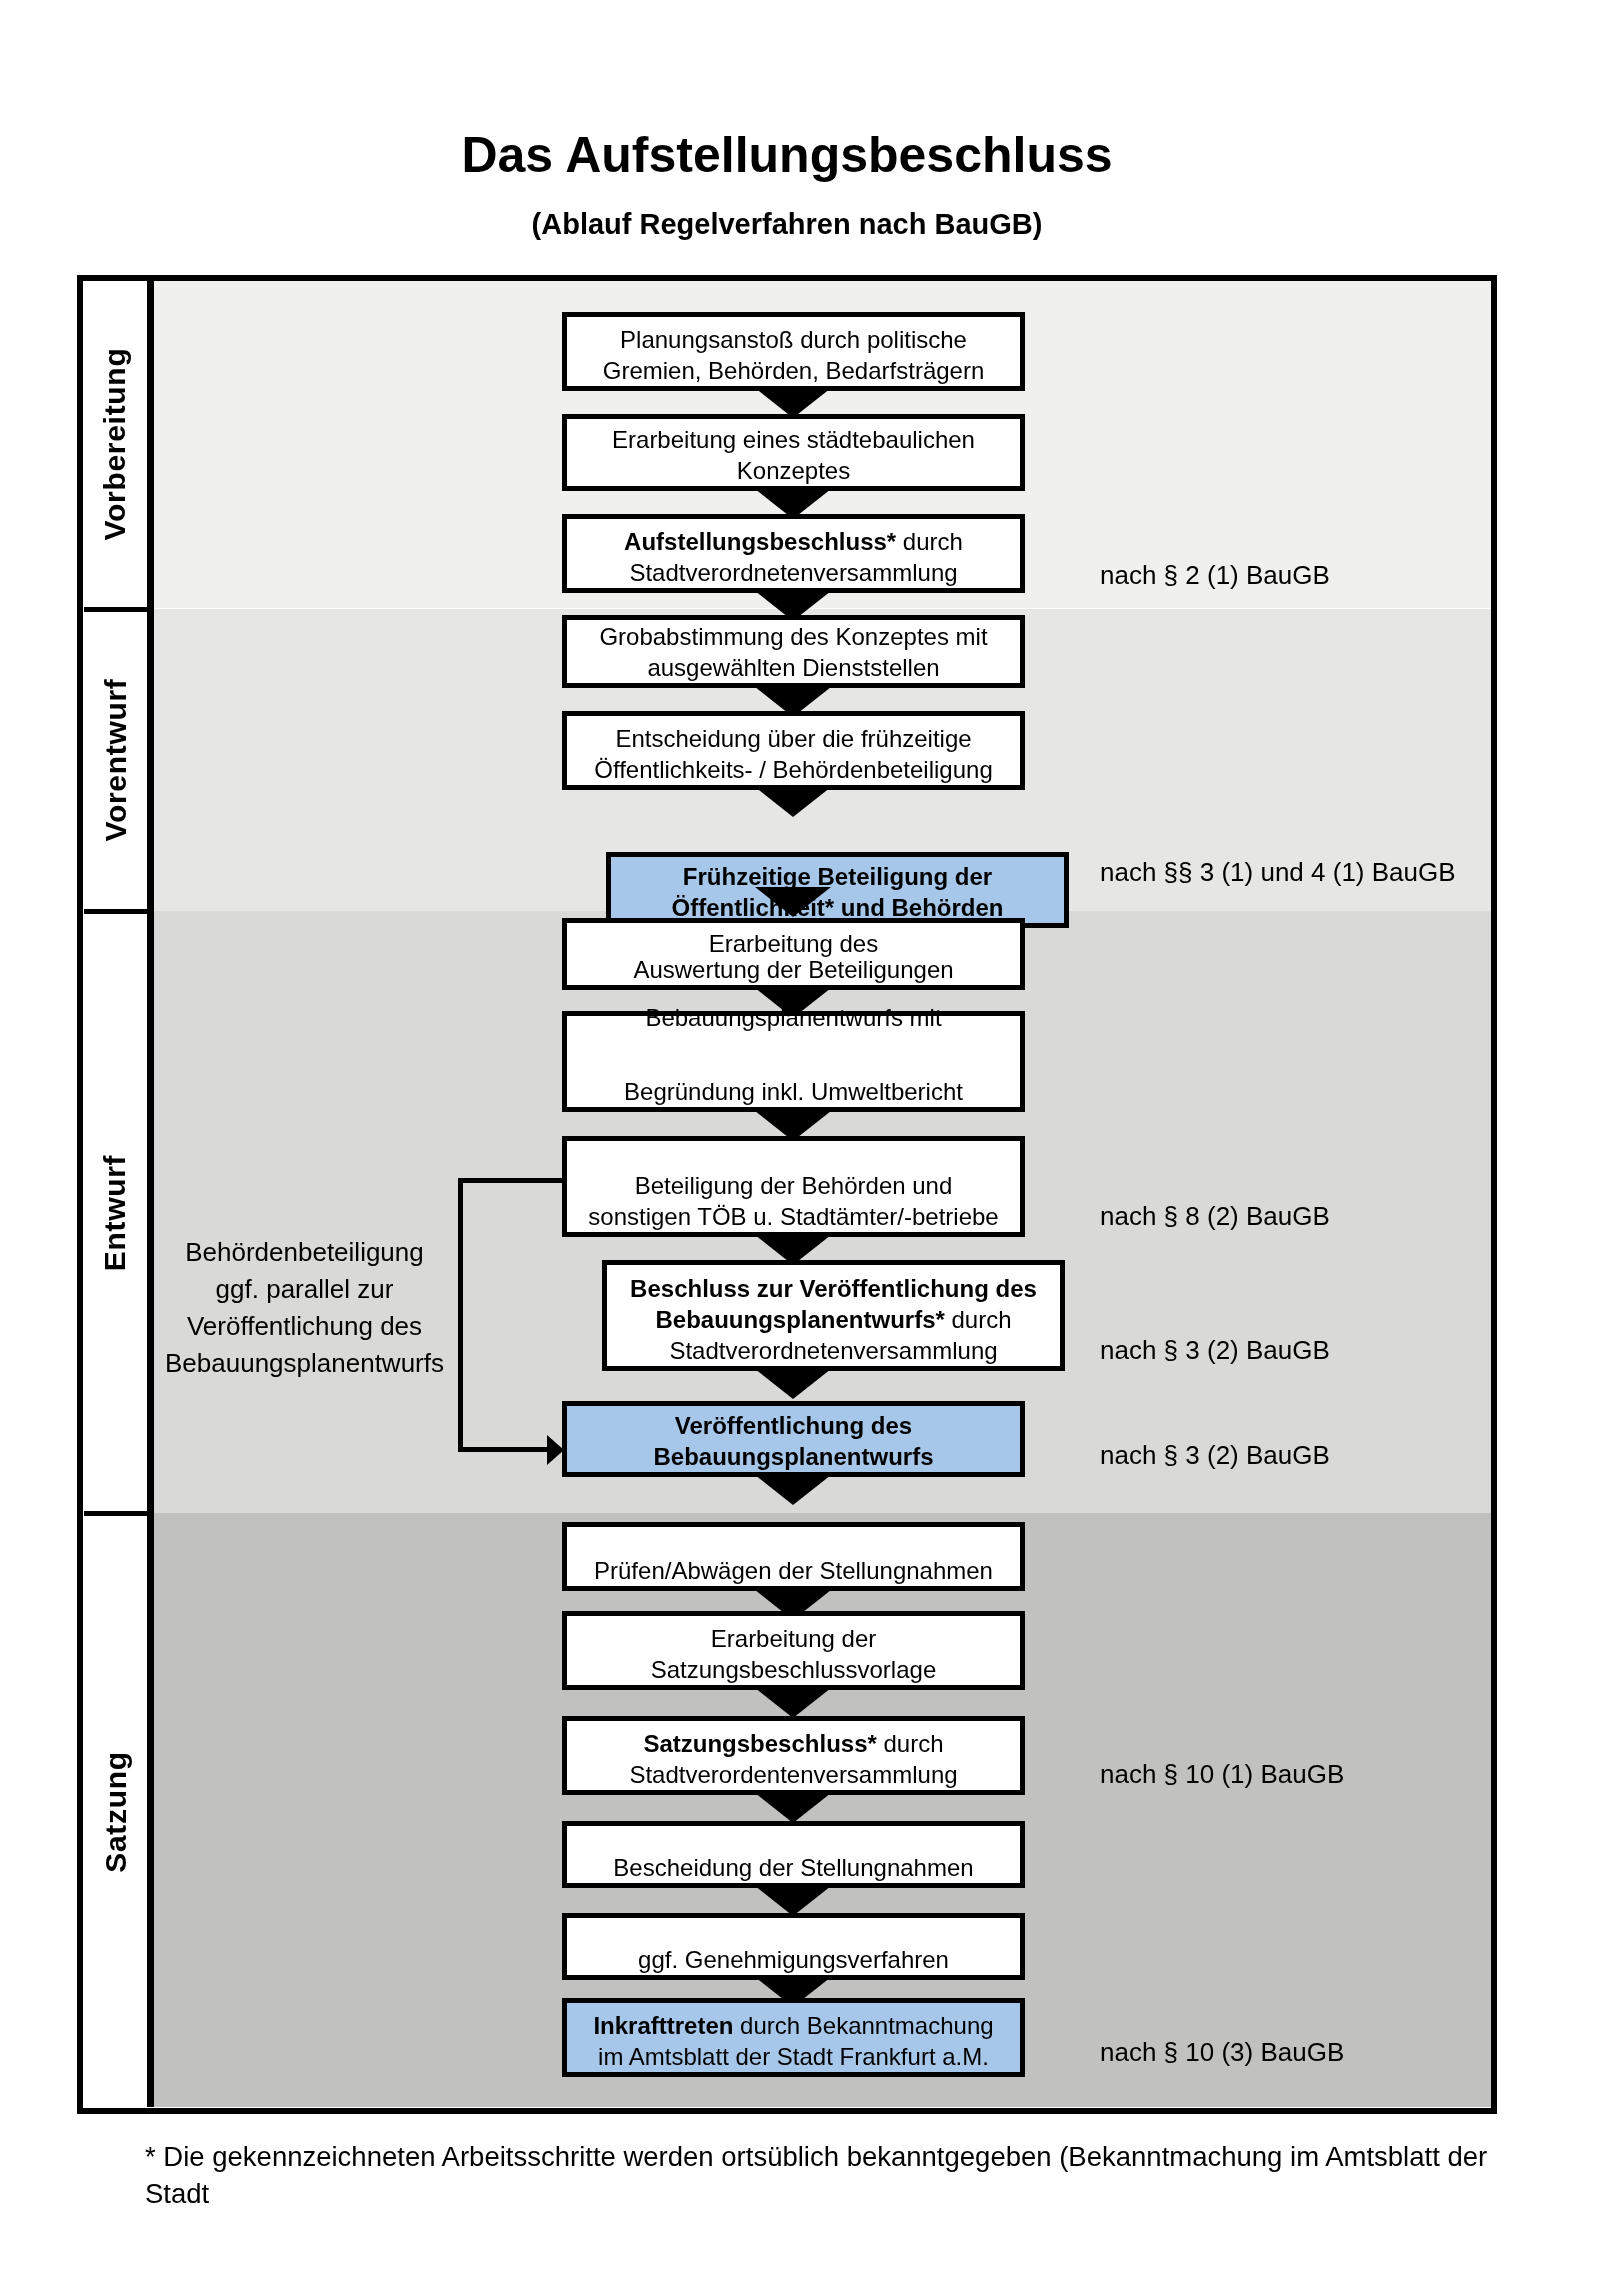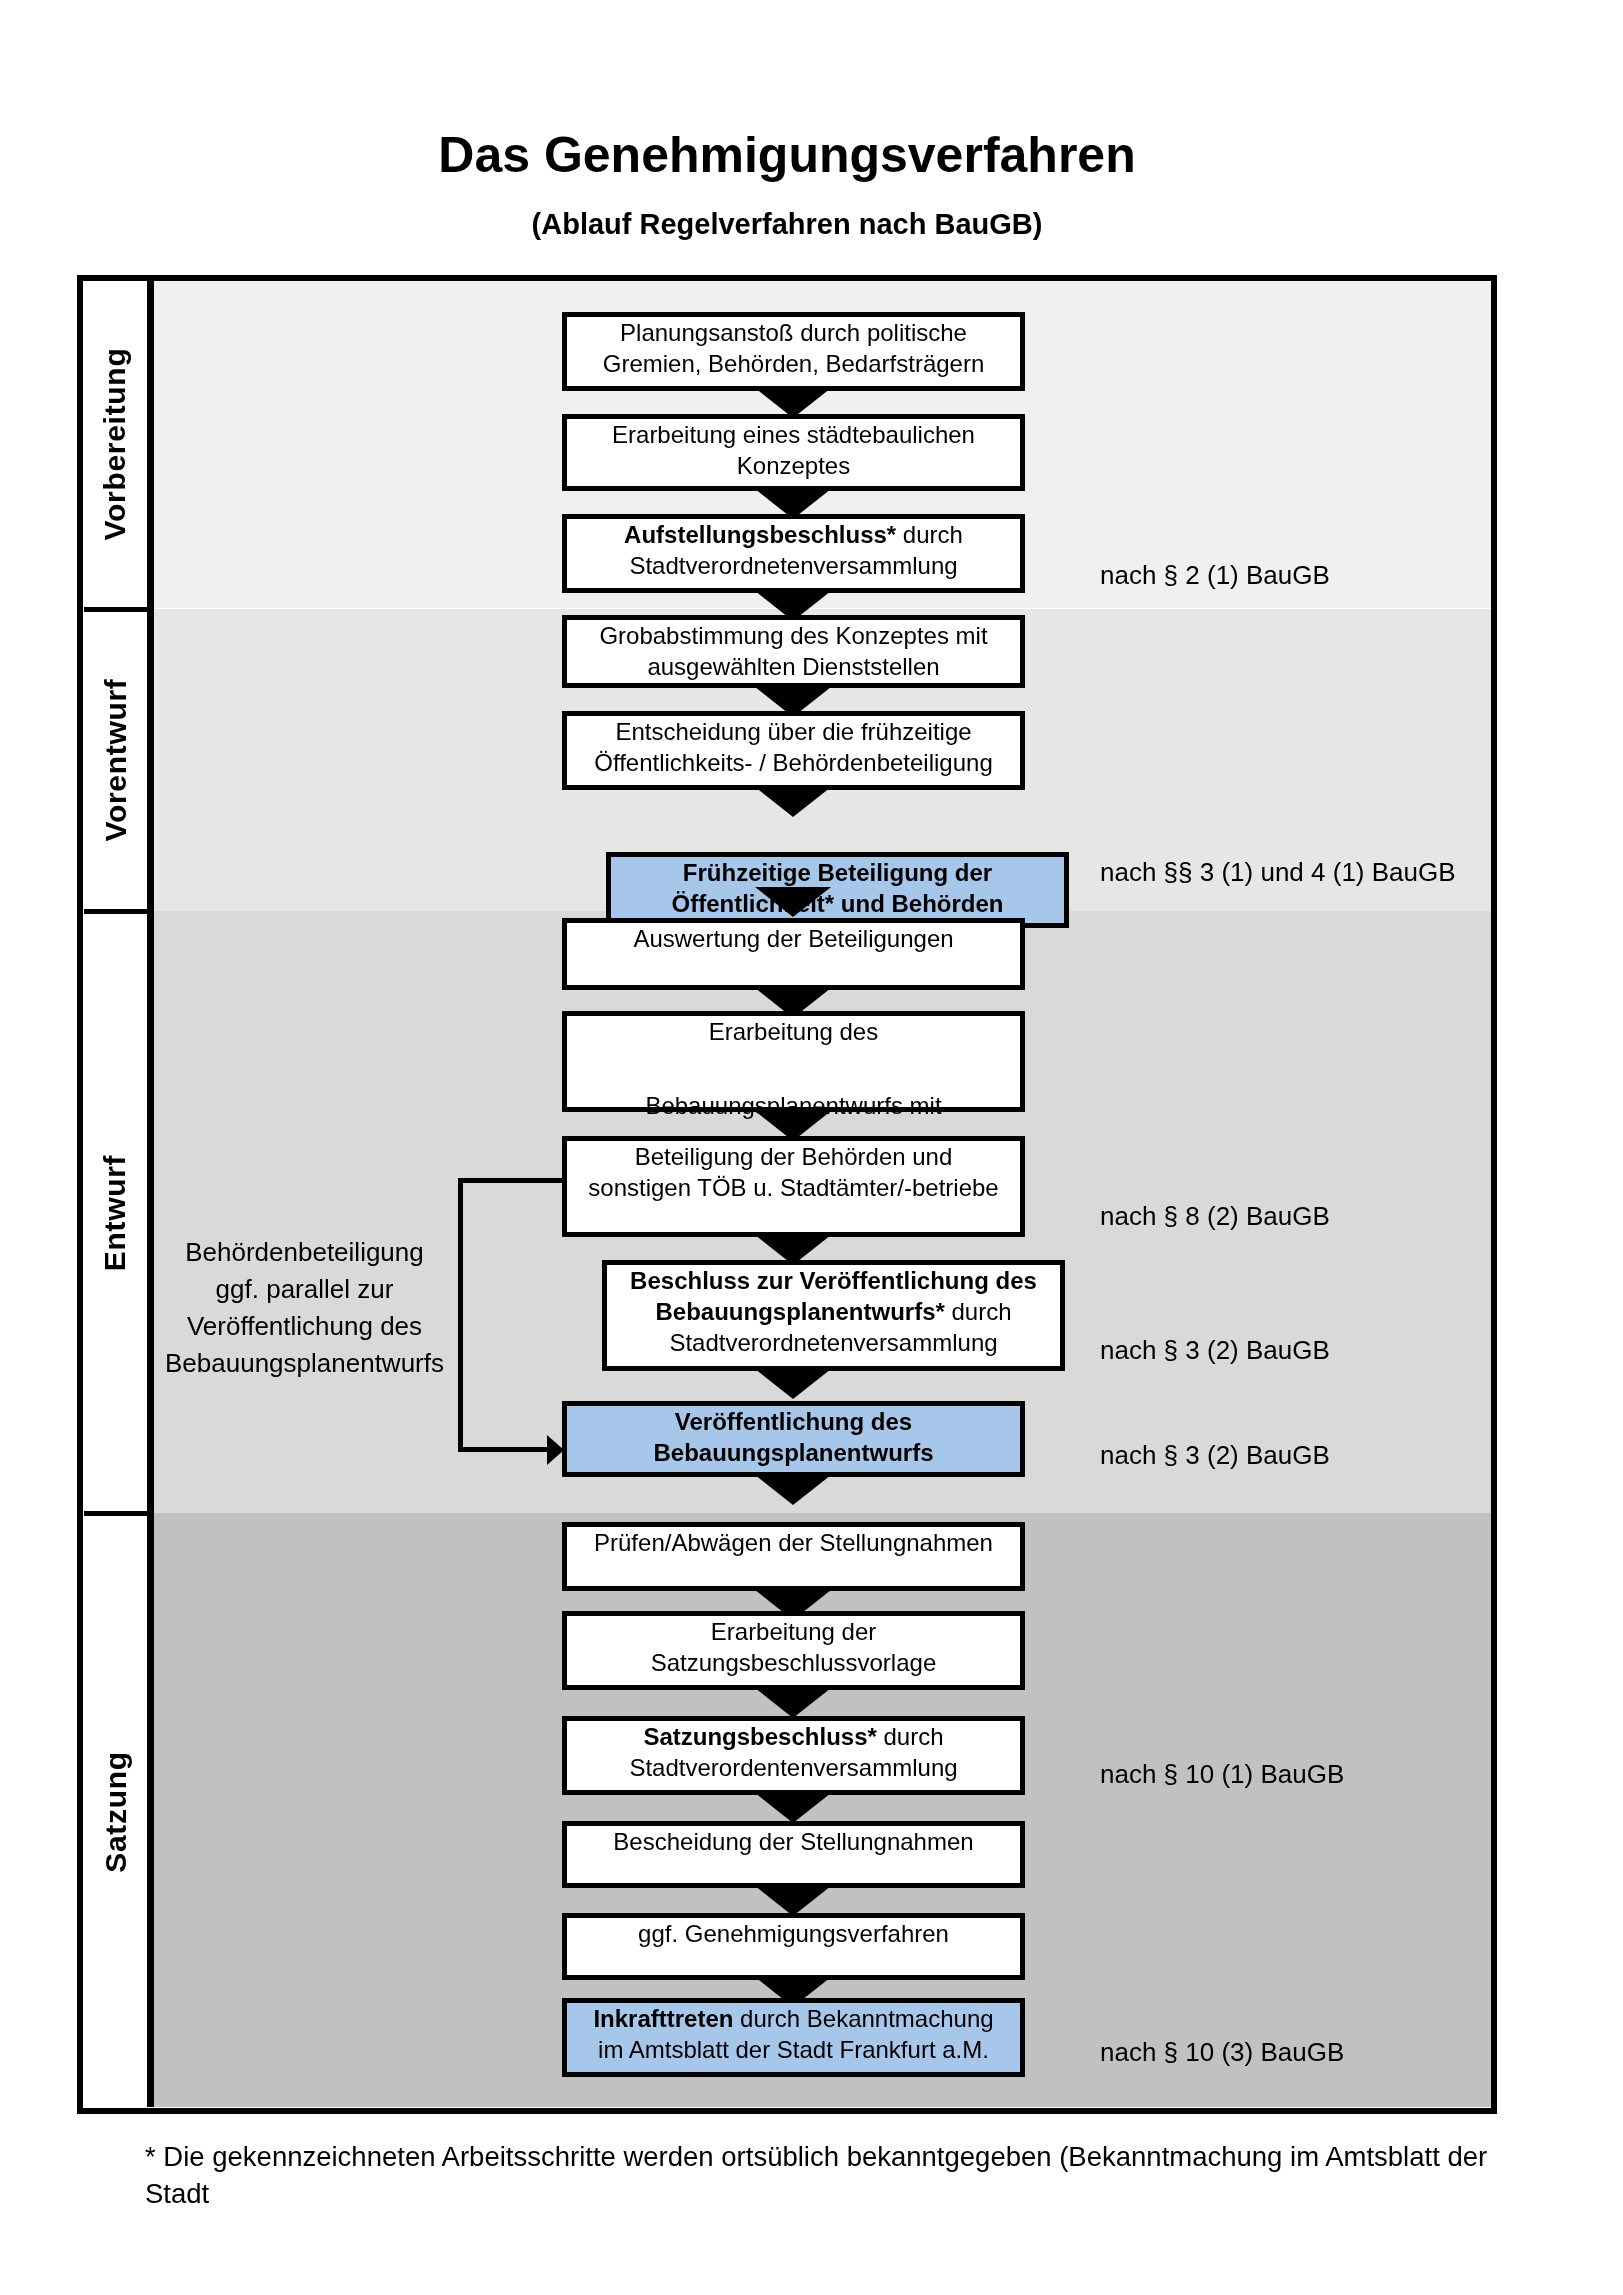--- a/index.html
+++ b/index.html
@@ -8,37 +8,37 @@
   .page-title{left:77px;width:1420px;top:126px;text-align:center;font-size:50px;font-weight:bold;}
   .page-subtitle{left:77px;width:1420px;top:208px;text-align:center;font-size:29px;font-weight:bold;}
   .frame{left:77px;top:275px;width:1420px;height:1839px;border:6.5px solid #000;box-sizing:border-box;background:#fff;}
   .band{left:154px;width:1337px;}
   .labelcol{left:84px;width:63px;background:#fff;}
   .colsep{left:147px;width:6.5px;background:#000;}
   .celldiv{left:84px;width:70px;height:4.6px;background:#000;}
   .phase-cell{left:84px;width:63px;display:flex;align-items:center;justify-content:center;}
   .phase-cell span{transform:rotate(-90deg);white-space:nowrap;font-weight:bold;font-size:30px;letter-spacing:0.7px;}
   .box{left:562px;width:463px;box-sizing:border-box;border:5.2px solid #000;background:#fff;
-       display:flex;flex-direction:column;justify-content:flex-start;text-align:center;
+       display:flex;flex-direction:column;justify-content:flex-end;text-align:center;
        font-size:24px;line-height:31px;}
   .box.blue{background:var(--blue,#a6c7ea);}
   .box .b{font-weight:bold;}
   .box .line{white-space:nowrap;}
   .arrow{width:0;height:0;border-left:38px solid transparent;border-right:38px solid transparent;
          border-top:30px solid #000;left:755px;}
   .ref{left:1100px;font-size:26px;white-space:nowrap;}
   .note{left:154px;width:301px;text-align:center;font-size:26px;line-height:37px;top:1234px;}
   .conn{background:#000;}
   .conn-arrowhead{width:0;height:0;border-top:15px solid transparent;border-bottom:15px solid transparent;border-left:17.7px solid #000;}
   .footnote{left:145px;top:2138px;width:1368px;font-size:27.5px;line-height:37px;text-align:left;}
 </style>
 </head>
 <body>
 
-<div class="abs page-title">Das Genehmigungsverfahren</div>
+<div class="abs page-title">Das Aufstellungsbeschluss</div>
 <div class="abs page-subtitle">(Ablauf Regelverfahren nach BauGB)</div>
 
 <div class="abs frame"></div>
 
 <div class="abs band" id="band0" style="top: 281px; height: 327px; background: rgb(240, 240, 238);"></div>
 <div class="abs band" id="band1" style="top: 609px; height: 302px; background: rgb(230, 230, 228);"></div>
 <div class="abs band" id="band2" style="top: 911px; height: 602px; background: rgb(217, 217, 215);"></div>
 <div class="abs band" id="band3" style="top: 1513px; height: 594px; background: rgb(193, 193, 191);"></div>
 
 <div class="abs labelcol" style="top:281px;height:1826px;"></div>

